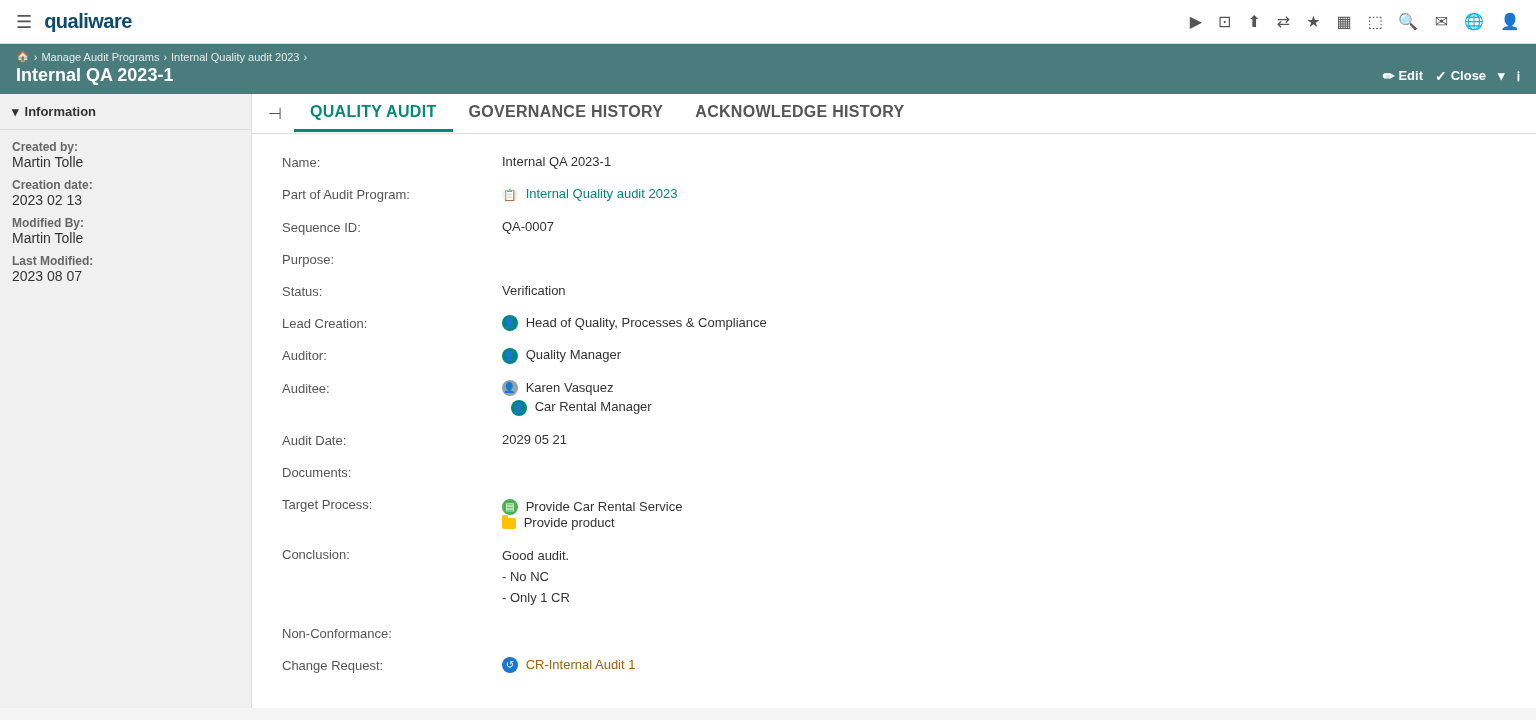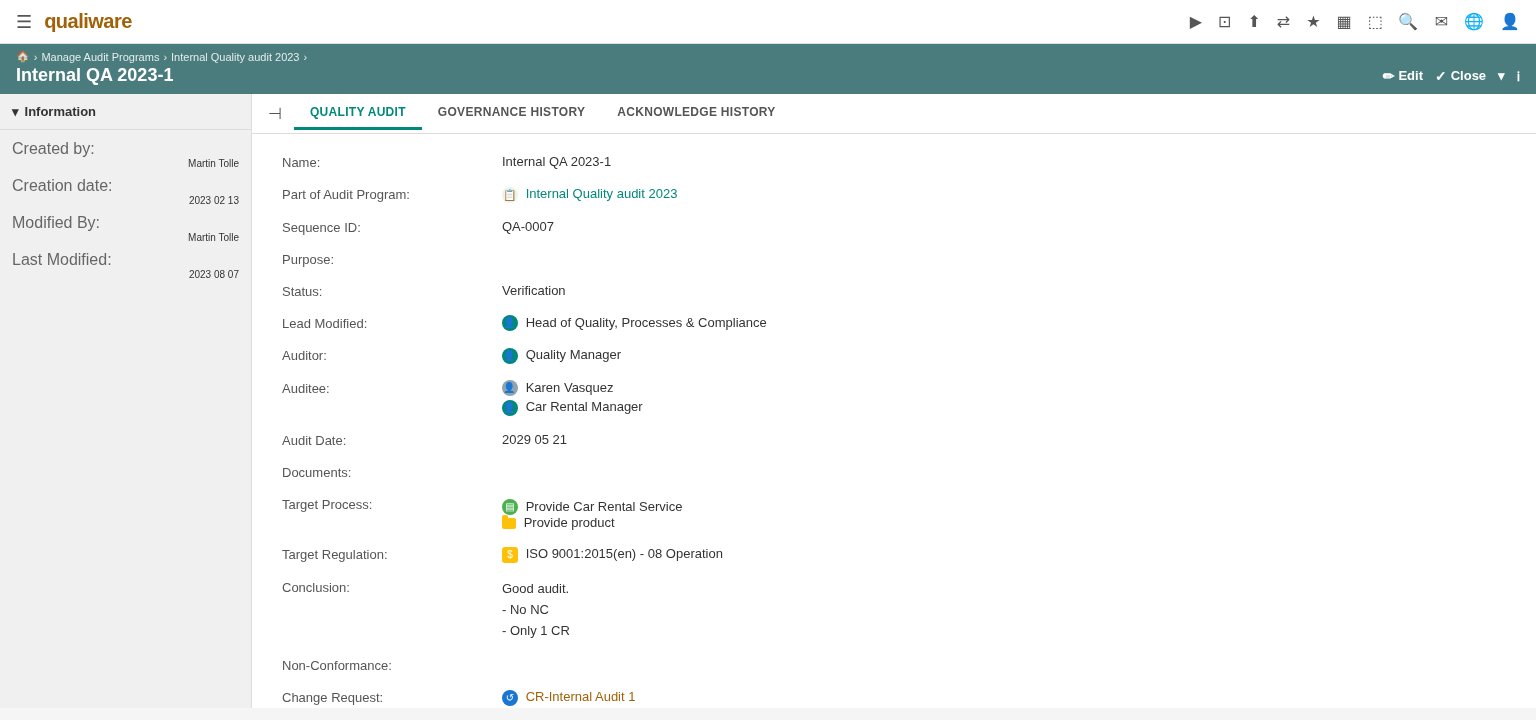--- a/index.html
+++ b/index.html
@@ -8,21 +8,21 @@
     
     .top-nav {
       display: flex;
       align-items: center;
       background: #fff;
       border-bottom: 1px solid #ddd;
       padding: 0 16px;
       height: 44px;
     }
     .hamburger { font-size: 18px; cursor: pointer; margin-right: 12px; color: #555; }
-    .logo { font-size: 20px; font-weight: bold; color: #a16207; letter-spacing: -0.5px; }
+    .logo { font-size: 20px; font-weight: bold; color: #0c4a6e; letter-spacing: -0.5px; }
     .top-nav-icons {
       margin-left: auto;
       display: flex;
       align-items: center;
       gap: 16px;
       color: #555;
     }
     .top-nav-icons span { font-size: 16px; cursor: pointer; }
 
     
@@ -87,22 +87,22 @@
       gap: 6px;
       padding: 10px 12px;
       font-size: 13px;
       font-weight: bold;
       color: #333;
       cursor: pointer;
       border-bottom: 1px solid #ddd;
     }
     .sidebar-fields { padding: 10px 12px; }
     .sidebar-field { margin-bottom: 8px; }
-    .sidebar-field .field-label { font-size: 16px; color: #666; font-weight: normal; }
-    .sidebar-field .field-value { font-size: 10px; color: #333; text-align: right; }
+    .sidebar-field .field-label { font-size: 12px; color: #666; font-weight: bold; }
+    .sidebar-field .field-value { font-size: 14px; color: #333; }
 
     
     .content-area {
       flex: 1;
       background: #fff;
       overflow-y: auto;
     }
 
     
     .tabs-bar {
@@ -114,21 +114,21 @@
     }
     .tab-collapse-btn {
       font-size: 16px;
       cursor: pointer;
       color: #555;
       padding: 10px 8px;
       margin-right: 4px;
     }
     .tab {
       padding: 8px 16px;
-      font-size: 12px;
+      font-size: 16px;
       font-weight: bold;
       color: #555;
       cursor: pointer;
       border-bottom: 3px solid transparent;
       text-transform: uppercase;
       letter-spacing: 0.3px;
     }
     .tab.active {
       color: #00897b;
       border-bottom: 3px solid #00897b;
@@ -299,21 +299,21 @@
         <div class="detail-label">Purpose:</div>
         <div class="detail-value"></div>
       </div>
 
       <div class="detail-row">
         <div class="detail-label">Status:</div>
         <div class="detail-value">Verification</div>
       </div>
 
       <div class="detail-row">
-        <div class="detail-label">Lead Modified:</div>
+        <div class="detail-label">Lead Creation:</div>
         <div class="detail-value">
           <span class="icon-inline icon-teal">👤</span>
           <span>Head of Quality, Processes &amp; Compliance</span>
         </div>
       </div>
 
       <div class="detail-row">
         <div class="detail-label">Auditor:</div>
         <div class="detail-value">
           <span class="icon-inline icon-teal">👤</span>
@@ -321,21 +321,21 @@
         </div>
       </div>
 
       <div class="detail-row">
         <div class="detail-label">Auditee:</div>
         <div class="detail-value">
           <div>
             <span class="icon-inline icon-gray">👤</span>
             <span>Karen Vasquez</span>
           </div>
-          <div style="margin-top:3px;">
+          <div style="margin-top:3px;margin-left:9px;">
             <span class="icon-inline icon-teal">👤</span>
             <span>Car Rental Manager</span>
           </div>
         </div>
       </div>
 
       <div class="detail-row">
         <div class="detail-label">Audit Date:</div>
         <div class="detail-value">2029 05 21</div>
       </div>
@@ -352,27 +352,20 @@
             <span class="icon-inline" style="background:#4caf50; color:#fff; font-size:10px;">▤</span>
             <span>Provide Car Rental Service</span>
           </div>
           <div>
             <span class="folder-icon"></span>
             <span>Provide product</span>
           </div>
         </div>
       </div>
 
-      <div class="detail-row">
-        <div class="detail-label">Target Regulation:</div>
-        <div class="detail-value">
-          <span class="icon-inline" style="background:#ffc107; color:#fff; font-size:10px; border-radius:3px;">$</span>
-          <span>ISO 9001:2015(en) - 08 Operation</span>
-        </div>
-      </div>
 
       <div class="detail-row">
         <div class="detail-label">Conclusion:</div>
         <div class="detail-value conclusion-text">
           <span>Good audit.</span><br>
           <span>- No NC</span><br>
           <span>- Only 1 CR</span>
         </div>
       </div>
 

